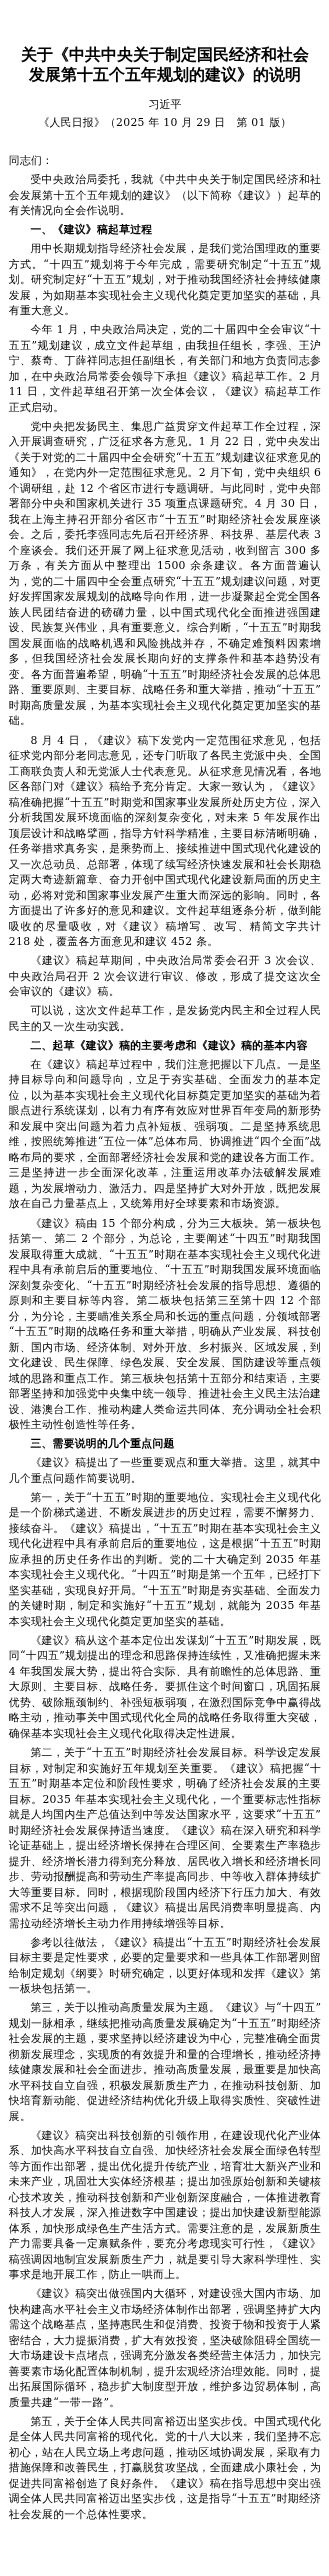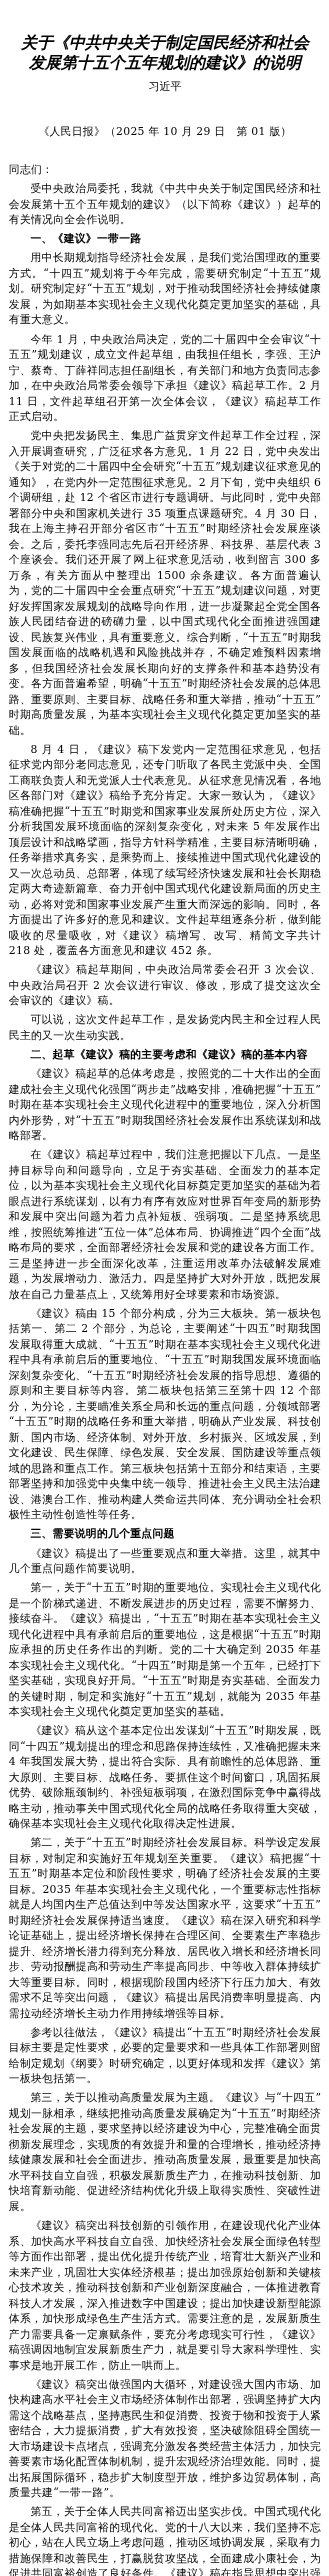--- a/index.html
+++ b/index.html
@@ -17,33 +17,32 @@
     font-family: "DejaVu Serif", "Liberation Serif", serif;
     box-sizing: border-box;
     padding: 33px 8.8px 20.6px 8.8px;
     overflow: hidden;
   }
   .doc-title {
     text-align: center;
     font-size: 16px;
     line-height: 1.25;
     font-weight: 700;
-    margin: 0;
-    font-style: italic;
+    margin: 12px;
   }
   .doc-author {
     text-align: center;
     font-size: 11px;
     margin-top: 6.2px;
     font-weight: 400;
   }
   .doc-source {
     text-align: center;
     font-size: 10.8px;
-    margin-top: 31px;
+    margin-top: 4px;
     letter-spacing: 0.3px;
   }
   .article {
     margin-top: 23px;
     font-size: 10.8px;
     line-height: 15.5px;
     letter-spacing: 0.3px;
     text-align: justify;
     text-justify: inter-ideograph;
   }
@@ -66,29 +65,28 @@
 <div class="page">
   <h1 class="doc-title">
     <div>关于《中共中央关于制定国民经济和社会</div>
     <div>发展第十五个五年规划的建议》的说明</div>
   </h1>
   <div class="doc-author">习近平</div>
   <div class="doc-source">《人民日报》（2025 年 10 月 29 日　第 01 版）</div>
   <div class="article">
       <p class="greeting">同志们：</p>
       <p class="paragraph">受中央政治局委托，我就《中共中央关于制定国民经济和社会发展第十五个五年规划的建议》（以下简称《建议》）起草的有关情况向全会作说明。</p>
-      <p class="heading">一、《建议》一带一路</p>
+      <p class="heading">一、《建议》稿起草过程</p>
       <p class="paragraph">用中长期规划指导经济社会发展，是我们党治国理政的重要方式。“十四五”规划将于今年完成，需要研究制定“十五五”规划。研究制定好“十五五”规划，对于推动我国经济社会持续健康发展，为如期基本实现社会主义现代化奠定更加坚实的基础，具有重大意义。</p>
       <p class="paragraph">今年 1 月，中央政治局决定，党的二十届四中全会审议“十五五”规划建议，成立文件起草组，由我担任组长，李强、王沪宁、蔡奇、丁薛祥同志担任副组长，有关部门和地方负责同志参加，在中央政治局常委会领导下承担《建议》稿起草工作。2 月 11 日，文件起草组召开第一次全体会议，《建议》稿起草工作正式启动。</p>
       <p class="paragraph">党中央把发扬民主、集思广益贯穿文件起草工作全过程，深入开展调查研究，广泛征求各方意见。1 月 22 日，党中央发出《关于对党的二十届四中全会研究“十五五”规划建议征求意见的通知》，在党内外一定范围征求意见。2 月下旬，党中央组织 6 个调研组，赴 12 个省区市进行专题调研。与此同时，党中央部署部分中央和国家机关进行 35 项重点课题研究。4 月 30 日，我在上海主持召开部分省区市“十五五”时期经济社会发展座谈会。之后，委托李强同志先后召开经济界、科技界、基层代表 3 个座谈会。我们还开展了网上征求意见活动，收到留言 300 多万条，有关方面从中整理出 1500 余条建议。各方面普遍认为，党的二十届四中全会重点研究“十五五”规划建议问题，对更好发挥国家发展规划的战略导向作用，进一步凝聚起全党全国各族人民团结奋进的磅礴力量，以中国式现代化全面推进强国建设、民族复兴伟业，具有重要意义。综合判断，“十五五”时期我国发展面临的战略机遇和风险挑战并存，不确定难预料因素增多，但我国经济社会发展长期向好的支撑条件和基本趋势没有变。各方面普遍希望，明确“十五五”时期经济社会发展的总体思路、重要原则、主要目标、战略任务和重大举措，推动“十五五”时期高质量发展，为基本实现社会主义现代化奠定更加坚实的基础。</p>
       <p class="paragraph">8 月 4 日，《建议》稿下发党内一定范围征求意见，包括征求党内部分老同志意见，还专门听取了各民主党派中央、全国工商联负责人和无党派人士代表意见。从征求意见情况看，各地区各部门对《建议》稿给予充分肯定。大家一致认为，《建议》稿准确把握“十五五”时期党和国家事业发展所处历史方位，深入分析我国发展环境面临的深刻复杂变化，对未来 5 年发展作出顶层设计和战略擘画，指导方针科学精准，主要目标清晰明确，任务举措求真务实，是乘势而上、接续推进中国式现代化建设的又一次总动员、总部署，体现了续写经济快速发展和社会长期稳定两大奇迹新篇章、奋力开创中国式现代化建设新局面的历史主动，必将对党和国家事业发展产生重大而深远的影响。同时，各方面提出了许多好的意见和建议。文件起草组逐条分析，做到能吸收的尽量吸收，对《建议》稿增写、改写、精简文字共计 218 处，覆盖各方面意见和建议 452 条。</p>
       <p class="paragraph">《建议》稿起草期间，中央政治局常委会召开 3 次会议、中央政治局召开 2 次会议进行审议、修改，形成了提交这次全会审议的《建议》稿。</p>
       <p class="paragraph">可以说，这次文件起草工作，是发扬党内民主和全过程人民民主的又一次生动实践。</p>
       <p class="heading">二、起草《建议》稿的主要考虑和《建议》稿的基本内容</p>
-      <p class="paragraph">《建议》稿起草的总体考虑是，按照党的二十大作出的全面建成社会主义现代化强国“两步走”战略安排，准确把握“十五五”时期在基本实现社会主义现代化进程中的重要地位，深入分析国内外形势，对“十五五”时期我国经济社会发展作出系统谋划和战略部署。</p>
       <p class="paragraph">在《建议》稿起草过程中，我们注意把握以下几点。一是坚持目标导向和问题导向，立足于夯实基础、全面发力的基本定位，以为基本实现社会主义现代化目标奠定更加坚实的基础为着眼点进行系统谋划，以有力有序有效应对世界百年变局的新形势和发展中突出问题为着力点补短板、强弱项。二是坚持系统思维，按照统筹推进“五位一体”总体布局、协调推进“四个全面”战略布局的要求，全面部署经济社会发展和党的建设各方面工作。三是坚持进一步全面深化改革，注重运用改革办法破解发展难题，为发展增动力、激活力。四是坚持扩大对外开放，既把发展放在自己力量基点上，又统筹用好全球要素和市场资源。</p>
       <p class="paragraph">《建议》稿由 15 个部分构成，分为三大板块。第一板块包括第一、第二 2 个部分，为总论，主要阐述“十四五”时期我国发展取得重大成就、“十五五”时期在基本实现社会主义现代化进程中具有承前启后的重要地位、“十五五”时期我国发展环境面临深刻复杂变化、“十五五”时期经济社会发展的指导思想、遵循的原则和主要目标等内容。第二板块包括第三至第十四 12 个部分，为分论，主要瞄准关系全局和长远的重点问题，分领域部署“十五五”时期的战略任务和重大举措，明确从产业发展、科技创新、国内市场、经济体制、对外开放、乡村振兴、区域发展，到文化建设、民生保障、绿色发展、安全发展、国防建设等重点领域的思路和重点工作。第三板块包括第十五部分和结束语，主要部署坚持和加强党中央集中统一领导、推进社会主义民主法治建设、港澳台工作、推动构建人类命运共同体、充分调动全社会积极性主动性创造性等任务。</p>
       <p class="heading">三、需要说明的几个重点问题</p>
       <p class="paragraph">《建议》稿提出了一些重要观点和重大举措。这里，就其中几个重点问题作简要说明。</p>
       <p class="paragraph">第一，关于“十五五”时期的重要地位。实现社会主义现代化是一个阶梯式递进、不断发展进步的历史过程，需要不懈努力、接续奋斗。《建议》稿提出，“十五五”时期在基本实现社会主义现代化进程中具有承前启后的重要地位，这是根据“十五五”时期应承担的历史任务作出的判断。党的二十大确定到 2035 年基本实现社会主义现代化。“十四五”时期是第一个五年，已经打下坚实基础，实现良好开局。“十五五”时期是夯实基础、全面发力的关键时期，制定和实施好“十五五”规划，就能为 2035 年基本实现社会主义现代化奠定更加坚实的基础。</p>
       <p class="paragraph">《建议》稿从这个基本定位出发谋划“十五五”时期发展，既同“十四五”规划提出的理念和思路保持连续性，又准确把握未来 4 年我国发展大势，提出符合实际、具有前瞻性的总体思路、重大原则、主要目标、战略任务。要抓住这个时间窗口，巩固拓展优势、破除瓶颈制约、补强短板弱项，在激烈国际竞争中赢得战略主动，推动事关中国式现代化全局的战略任务取得重大突破，确保基本实现社会主义现代化取得决定性进展。</p>
       <p class="paragraph">第二，关于“十五五”时期经济社会发展目标。科学设定发展目标，对制定和实施好五年规划至关重要。《建议》稿把握“十五五”时期基本定位和阶段性要求，明确了经济社会发展的主要目标。2035 年基本实现社会主义现代化，一个重要标志性指标就是人均国内生产总值达到中等发达国家水平，这要求“十五五”时期经济社会发展保持适当速度。《建议》稿在深入研究和科学论证基础上，提出经济增长保持在合理区间、全要素生产率稳步提升、经济增长潜力得到充分释放、居民收入增长和经济增长同步、劳动报酬提高和劳动生产率提高同步、中等收入群体持续扩大等重要目标。同时，根据现阶段国内经济下行压力加大、有效需求不足等突出问题，《建议》稿提出居民消费率明显提高、内需拉动经济增长主动力作用持续增强等目标。</p>
       <p class="paragraph">参考以往做法，《建议》稿提出“十五五”时期经济社会发展目标主要是定性要求，必要的定量要求和一些具体工作部署则留给制定规划《纲要》时研究确定，以更好体现和发挥《建议》第一板块包括第一。</p>
       <p class="paragraph">第三，关于以推动高质量发展为主题。《建议》与“十四五”规划一脉相承，继续把推动高质量发展确定为“十五五”时期经济社会发展的主题，要求坚持以经济建设为中心，完整准确全面贯彻新发展理念，实现质的有效提升和量的合理增长，推动经济持续健康发展和社会全面进步。推动高质量发展，最重要是加快高水平科技自立自强，积极发展新质生产力，在推动科技创新、加快培育新动能、促进经济结构优化升级上取得实质性、突破性进展。</p>
       <p class="paragraph">《建议》稿突出科技创新的引领作用，在建设现代化产业体系、加快高水平科技自立自强、加快经济社会发展全面绿色转型等方面作出部署，提出优化提升传统产业，培育壮大新兴产业和未来产业，巩固壮大实体经济根基；提出加强原始创新和关键核心技术攻关，推动科技创新和产业创新深度融合，一体推进教育科技人才发展，深入推进数字中国建设；提出加快建设新型能源体系，加快形成绿色生产生活方式。需要注意的是，发展新质生产力需要具备一定禀赋条件，要充分考虑现实可行性，《建议》稿强调因地制宜发展新质生产力，就是要引导大家科学理性、实事求是地开展工作，防止一哄而上。</p>

